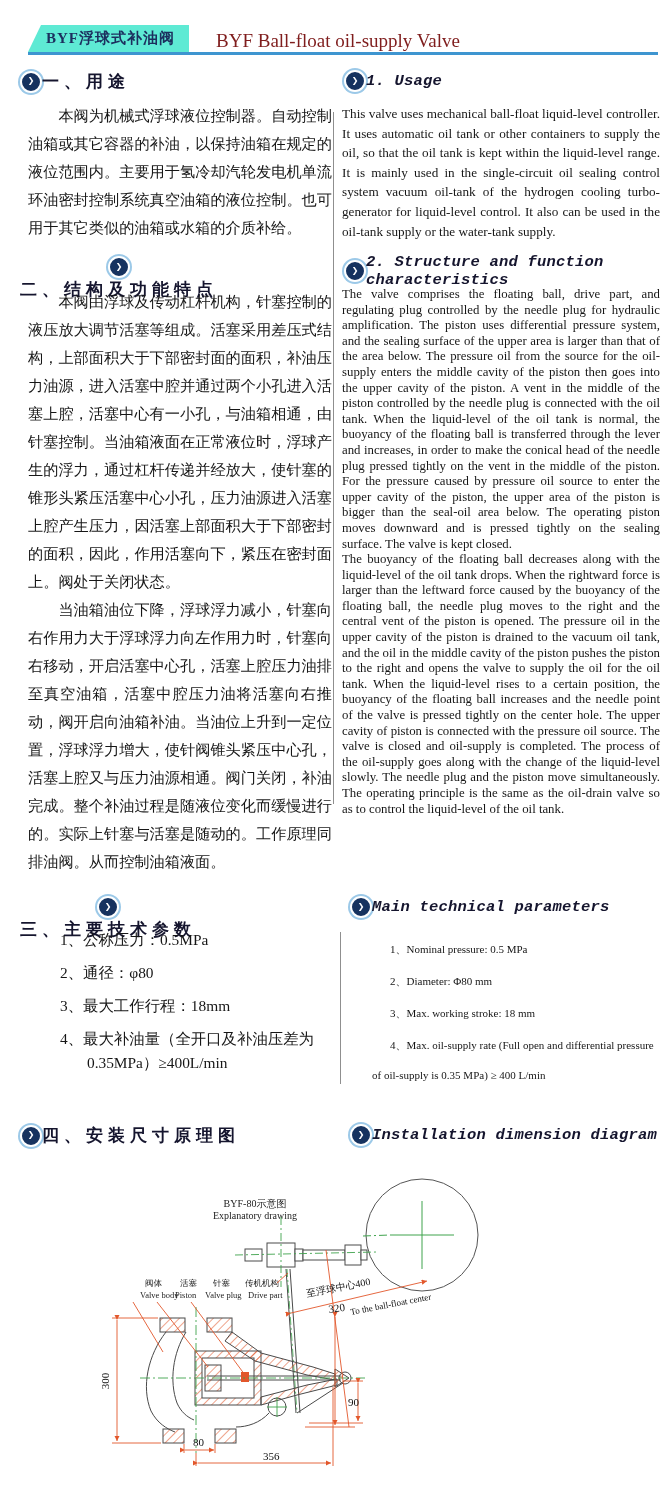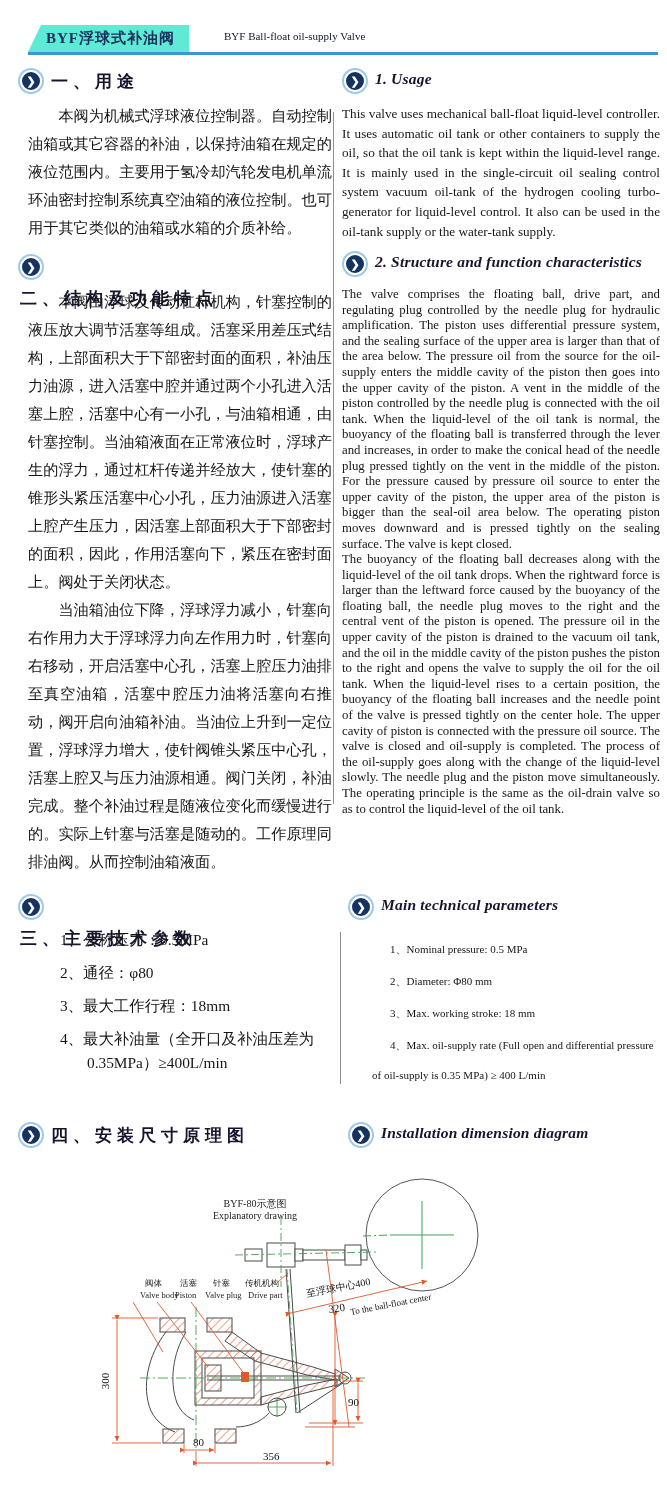--- a/index.html
+++ b/index.html
@@ -3,25 +3,25 @@
 <meta charset="utf-8">
 <style>
   html,body{margin:0;padding:0;}
   body{width:667px;height:1485px;background:#fdfdfd;font-family:"Liberation Serif","DejaVu Serif",serif;color:#1a1a1a;}
   .page{position:relative;width:667px;height:1485px;background:#ffffff;overflow:hidden;}
 
   
   .badge{position:absolute;left:28px;top:25px;height:27px;line-height:27px;background:#5eead4;
          color:#1c2f5e;font-weight:bold;font-size:15px;letter-spacing:1px;padding:0 14px 0 18px;
          clip-path:polygon(13px 0,100% 0,100% 100%,0 100%);}
-  .page-title{position:absolute;left:224px;top:30px;font-size:11px;color:#0f172a;}
+  .page-title{position:absolute;left:216px;top:30px;font-size:19px;color:#7f1d1d;}
   .header-rule{position:absolute;left:28px;top:52px;width:630px;height:3px;background:#3e95d0;}
 
   
-  .h-row{position:absolute;display:flex;align-items:flex-start;gap:9px;}
+  .h-row{position:absolute;display:flex;align-items:center;font-family:Liberation Mono, monospace;}
   .icon{width:18px;height:18px;border-radius:50%;background:#16325f;border:2px solid #fff;
         box-shadow:0 0 0 2px #9cc9e8;display:flex;align-items:center;justify-content:center;flex:0 0 auto;}
   .icon::before{content:"❯";color:#fff;font-size:11px;font-weight:bold;line-height:1;}
   .cn-h{font-size:17px;font-weight:bold;letter-spacing:5px;color:#15152e;}
   .en-h{font-size:15.5px;font-weight:bold;font-style:italic;color:#15152e;letter-spacing:.2px;}
 
   
   .cn-body{position:absolute;left:28px;width:304px;font-size:15.2px;line-height:28px;
            text-align:justify;color:#161616;}
   .cn-body p{margin:0;text-indent:2em;}

